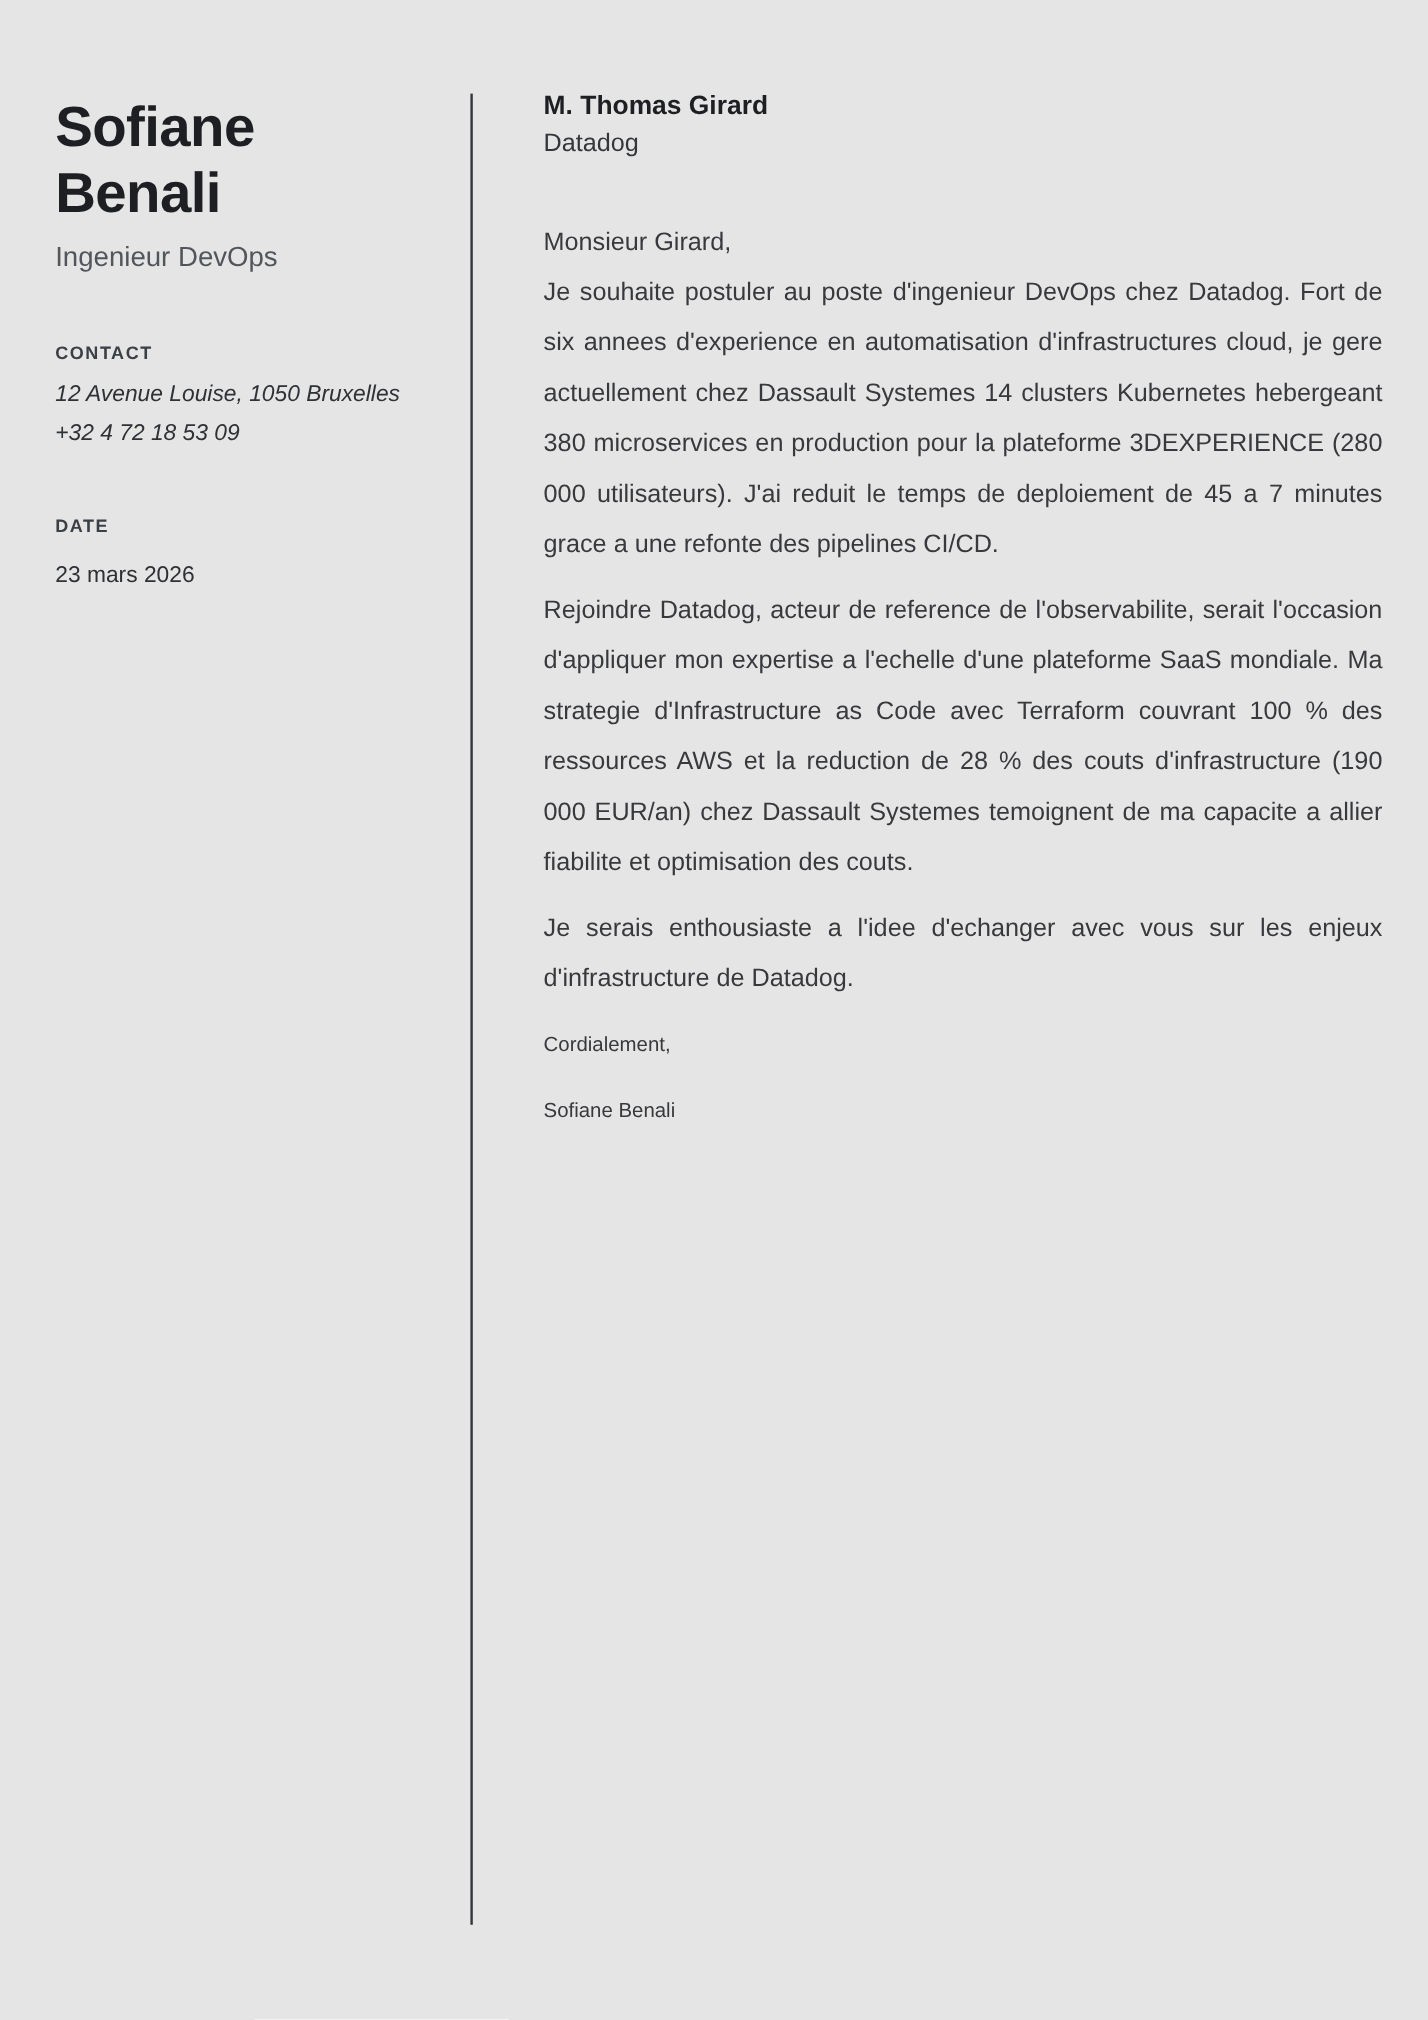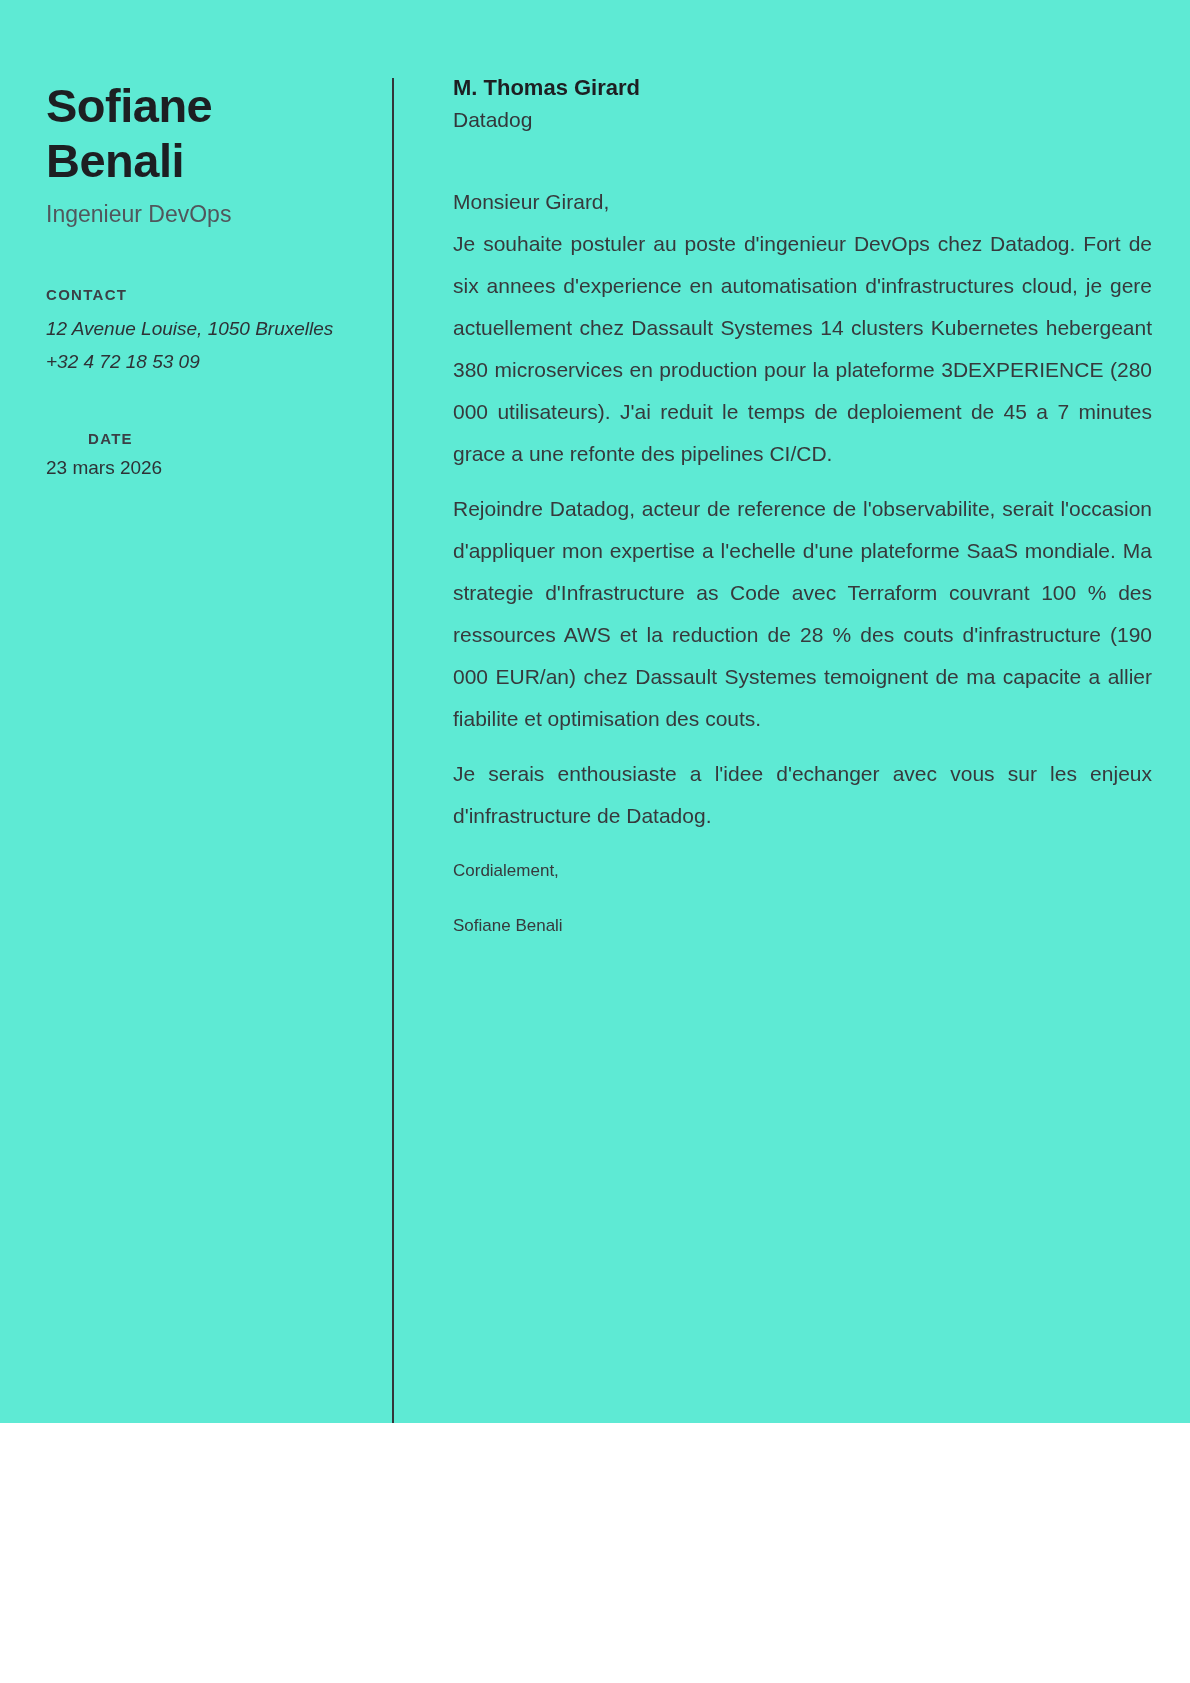--- a/index.html
+++ b/index.html
@@ -1,21 +1,21 @@
 <!DOCTYPE html>
 <html><head>
 <meta charset="utf-8">
 <style>
   * { box-sizing: border-box; }
   html, body { margin: 0; padding: 0; background: #ffffff; }
   .page {
     position: relative;
     width: 1190px;
-    height: 1423px;
-    background: #5eead4;
+    height: 1683px;
+    background: #e5e5e5;
     font-family: "Liberation Sans", sans-serif;
     overflow: hidden;
   }
 
   
   .sidebar {
     position: absolute;
     left: 46px;
     top: 78px;
     width: 305px;
@@ -39,23 +39,23 @@
     font-weight: 700;
     letter-spacing: 1.3px;
     color: #3b4046;
   }
   .contact-list { margin-top: 9px; font-style: italic; }
   .contact-line {
     font-size: 19px;
     line-height: 33px;
     color: #2e3236;
   }
-  .date-label { margin-top: 52px; margin-left: 42px; }
+  .date-label { margin-top: 52px; }
   .date-value {
-    margin-top: 9px;
+    margin-top: 21px;
     font-size: 19px;
     line-height: 24px;
     color: #2e3236;
   }
 
   
   .divider {
     position: absolute;
     left: 392px;
     top: 78px;

